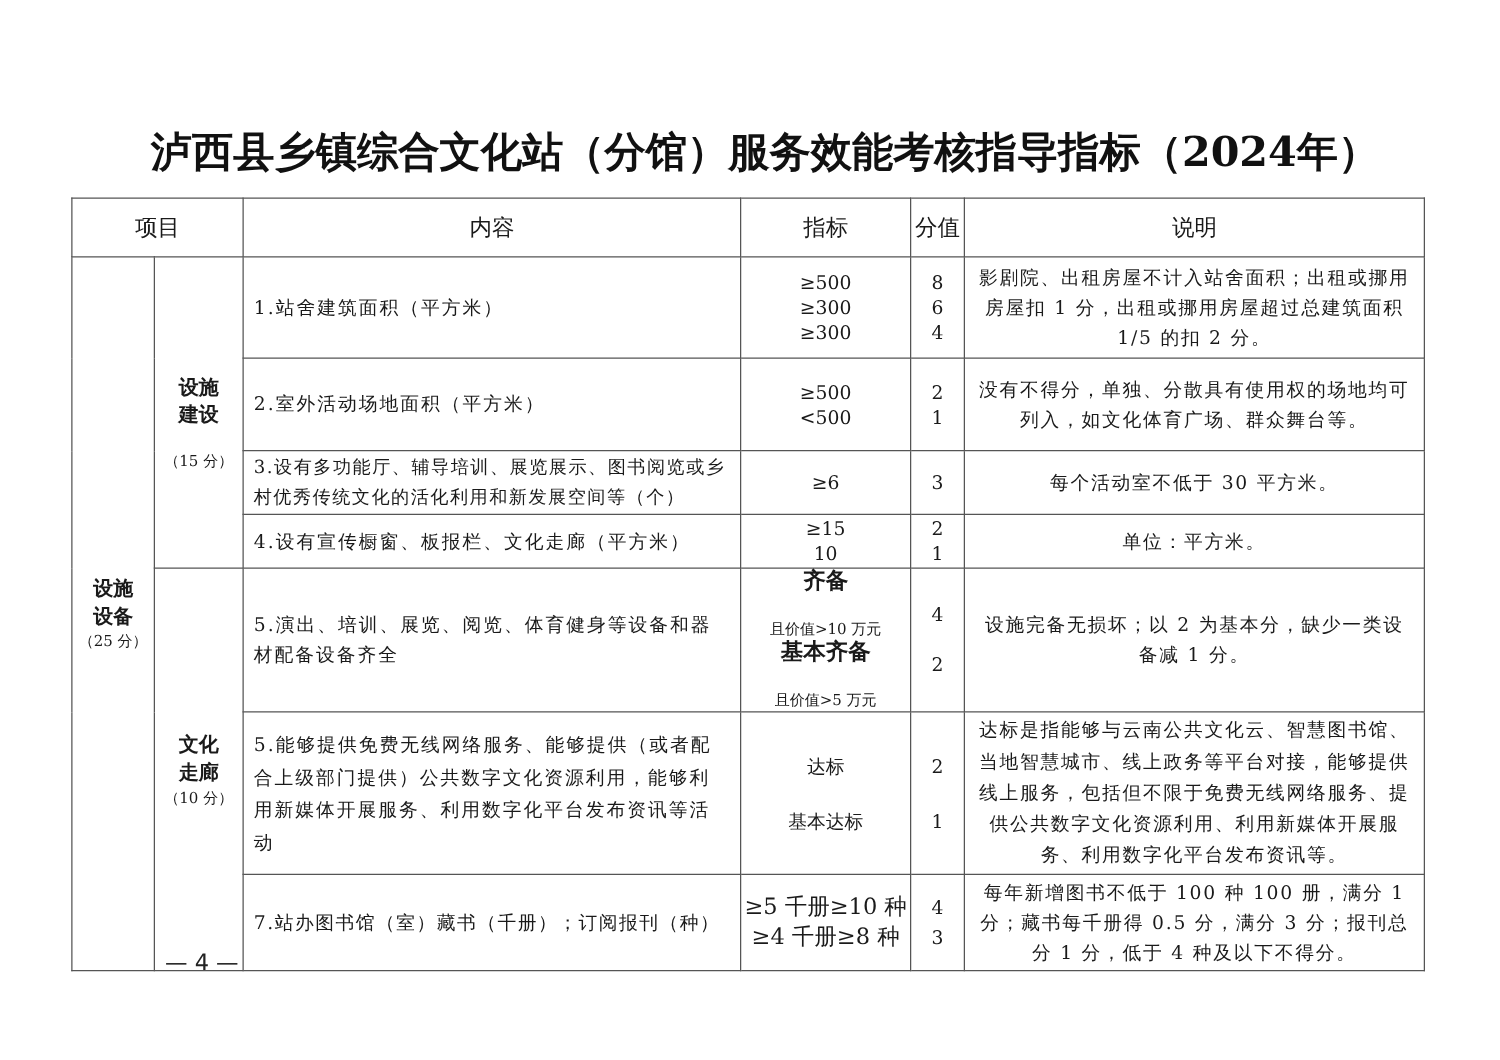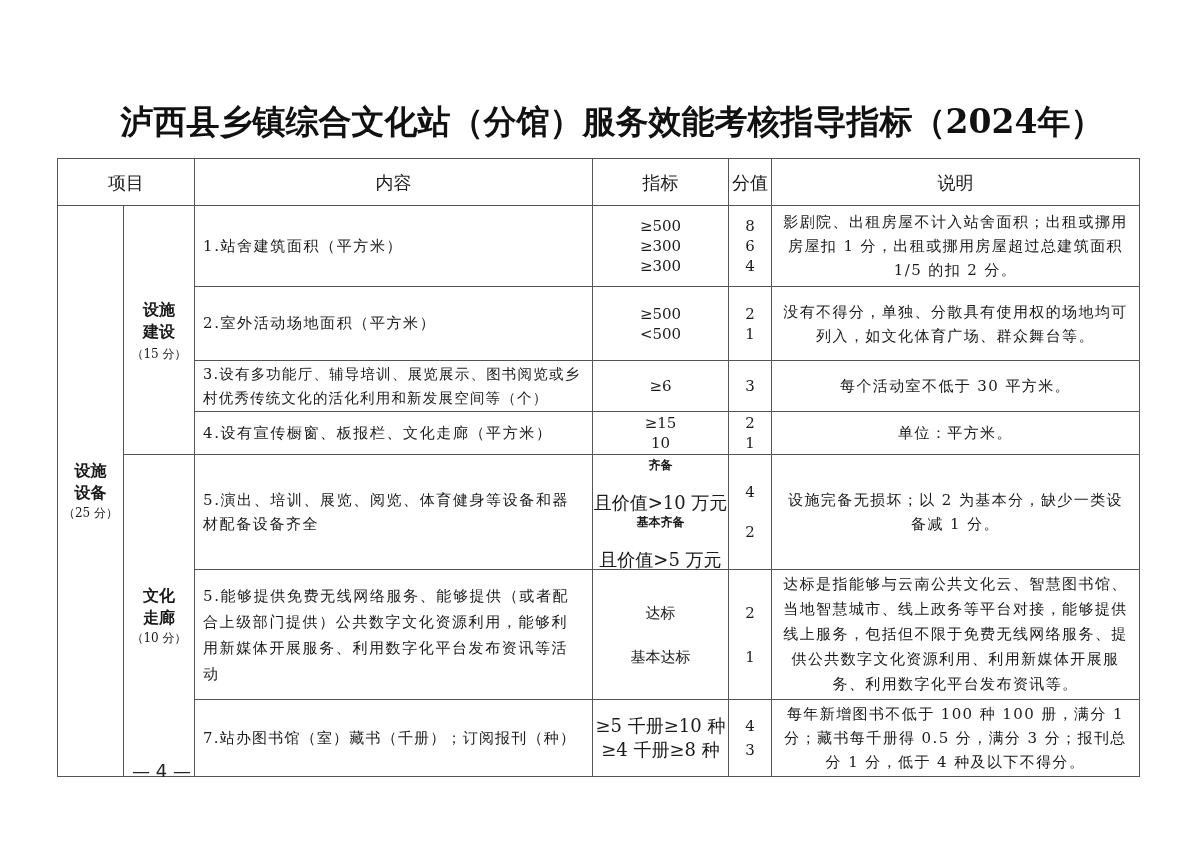--- a/index.html
+++ b/index.html
@@ -28,22 +28,22 @@
   }
   .c-center { text-align: center; }
   .content { padding: 0 8px !important; letter-spacing: 1.6px; text-align: left; }
   .note { padding: 0 8px !important; letter-spacing: 1.4px; text-align: center; font-size: 14.5px; line-height: 24px !important; }
   .sec-title {
     font-family: "DejaVu Sans", "Liberation Sans", sans-serif;
     font-size: 16px; line-height: 22px; font-weight: bold; display: block;
   }
   .sec-score { font-size: 12px; display: block; line-height: 18px; }
   .stack { display: block; line-height: 20px; }
-  .bold-lbl { font-family: "DejaVu Sans", "Liberation Sans", sans-serif; font-weight: bold; font-size: 12px; display: block; line-height: 20px; }
-  .small-lbl { font-size: 18px; display: block; line-height: 18px; margin-top: 19px; }
+  .bold-lbl { font-family: "DejaVu Sans", "Liberation Sans", sans-serif; font-weight: bold; font-size: 18px; display: block; line-height: 20px; }
+  .small-lbl { font-size: 12px; display: block; line-height: 18px; margin-top: 19px; }
   .page-no {
     position: absolute; left: 132px; top: 760px; font-size: 18px;
     font-family: "DejaVu Sans", "Liberation Sans", sans-serif; color: #222;
   }
 </style>
 </head>
 <body>
 
 <div class="title">泸西县乡镇综合文化站（分馆）服务效能考核指导指标（2024年）</div>
 
@@ -66,21 +66,21 @@
     </tr>
   </thead>
   <tbody>
 
     <tr style="height:81px">
       <td rowspan="7" class="c-center">
         <span class="sec-title" style="width:34px;margin:0 auto;">设施设备</span>
         <span class="sec-score">（25 分）</span>
       </td>
       <td rowspan="4" class="c-center">
-        <span class="sec-title" style="width:34px;margin:2px auto;">设施建设</span>
+        <span class="sec-title" style="width:34px;margin:17px auto;">设施建设</span>
         <span class="sec-score">（15 分）</span>
       </td>
       <td class="content">1.站舍建筑面积（平方米）</td>
       <td class="c-center">
         <span class="stack">≥500</span>
         <span class="stack">≥300</span>
         <span class="stack">≥300</span>
       </td>
       <td class="c-center">
         <span class="stack">8</span>

